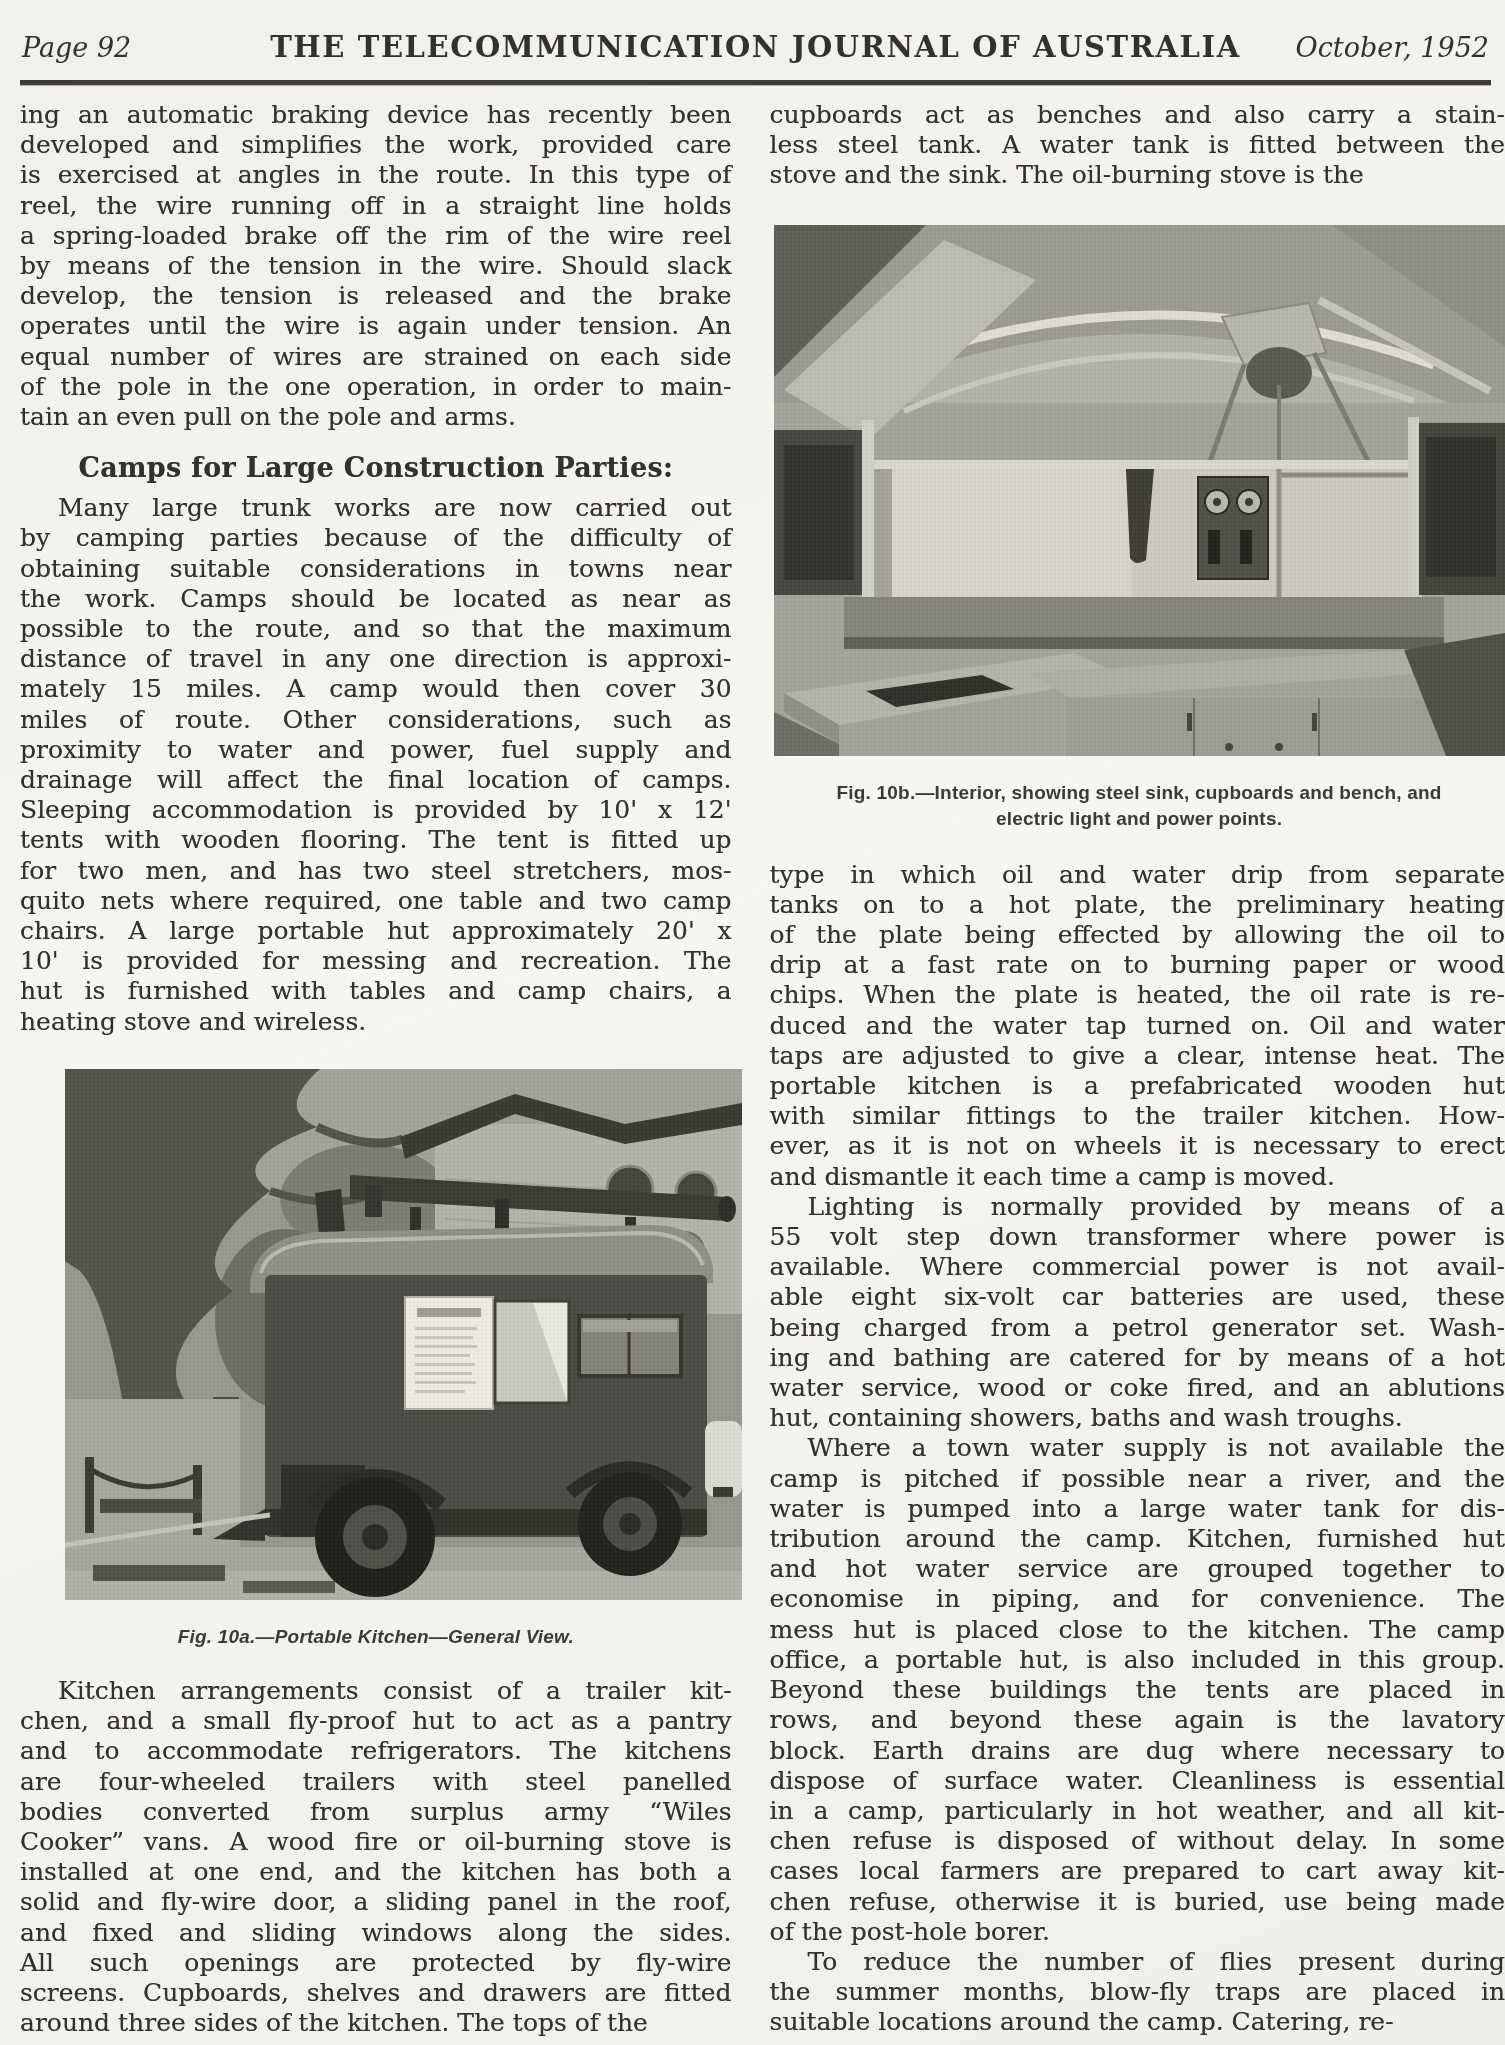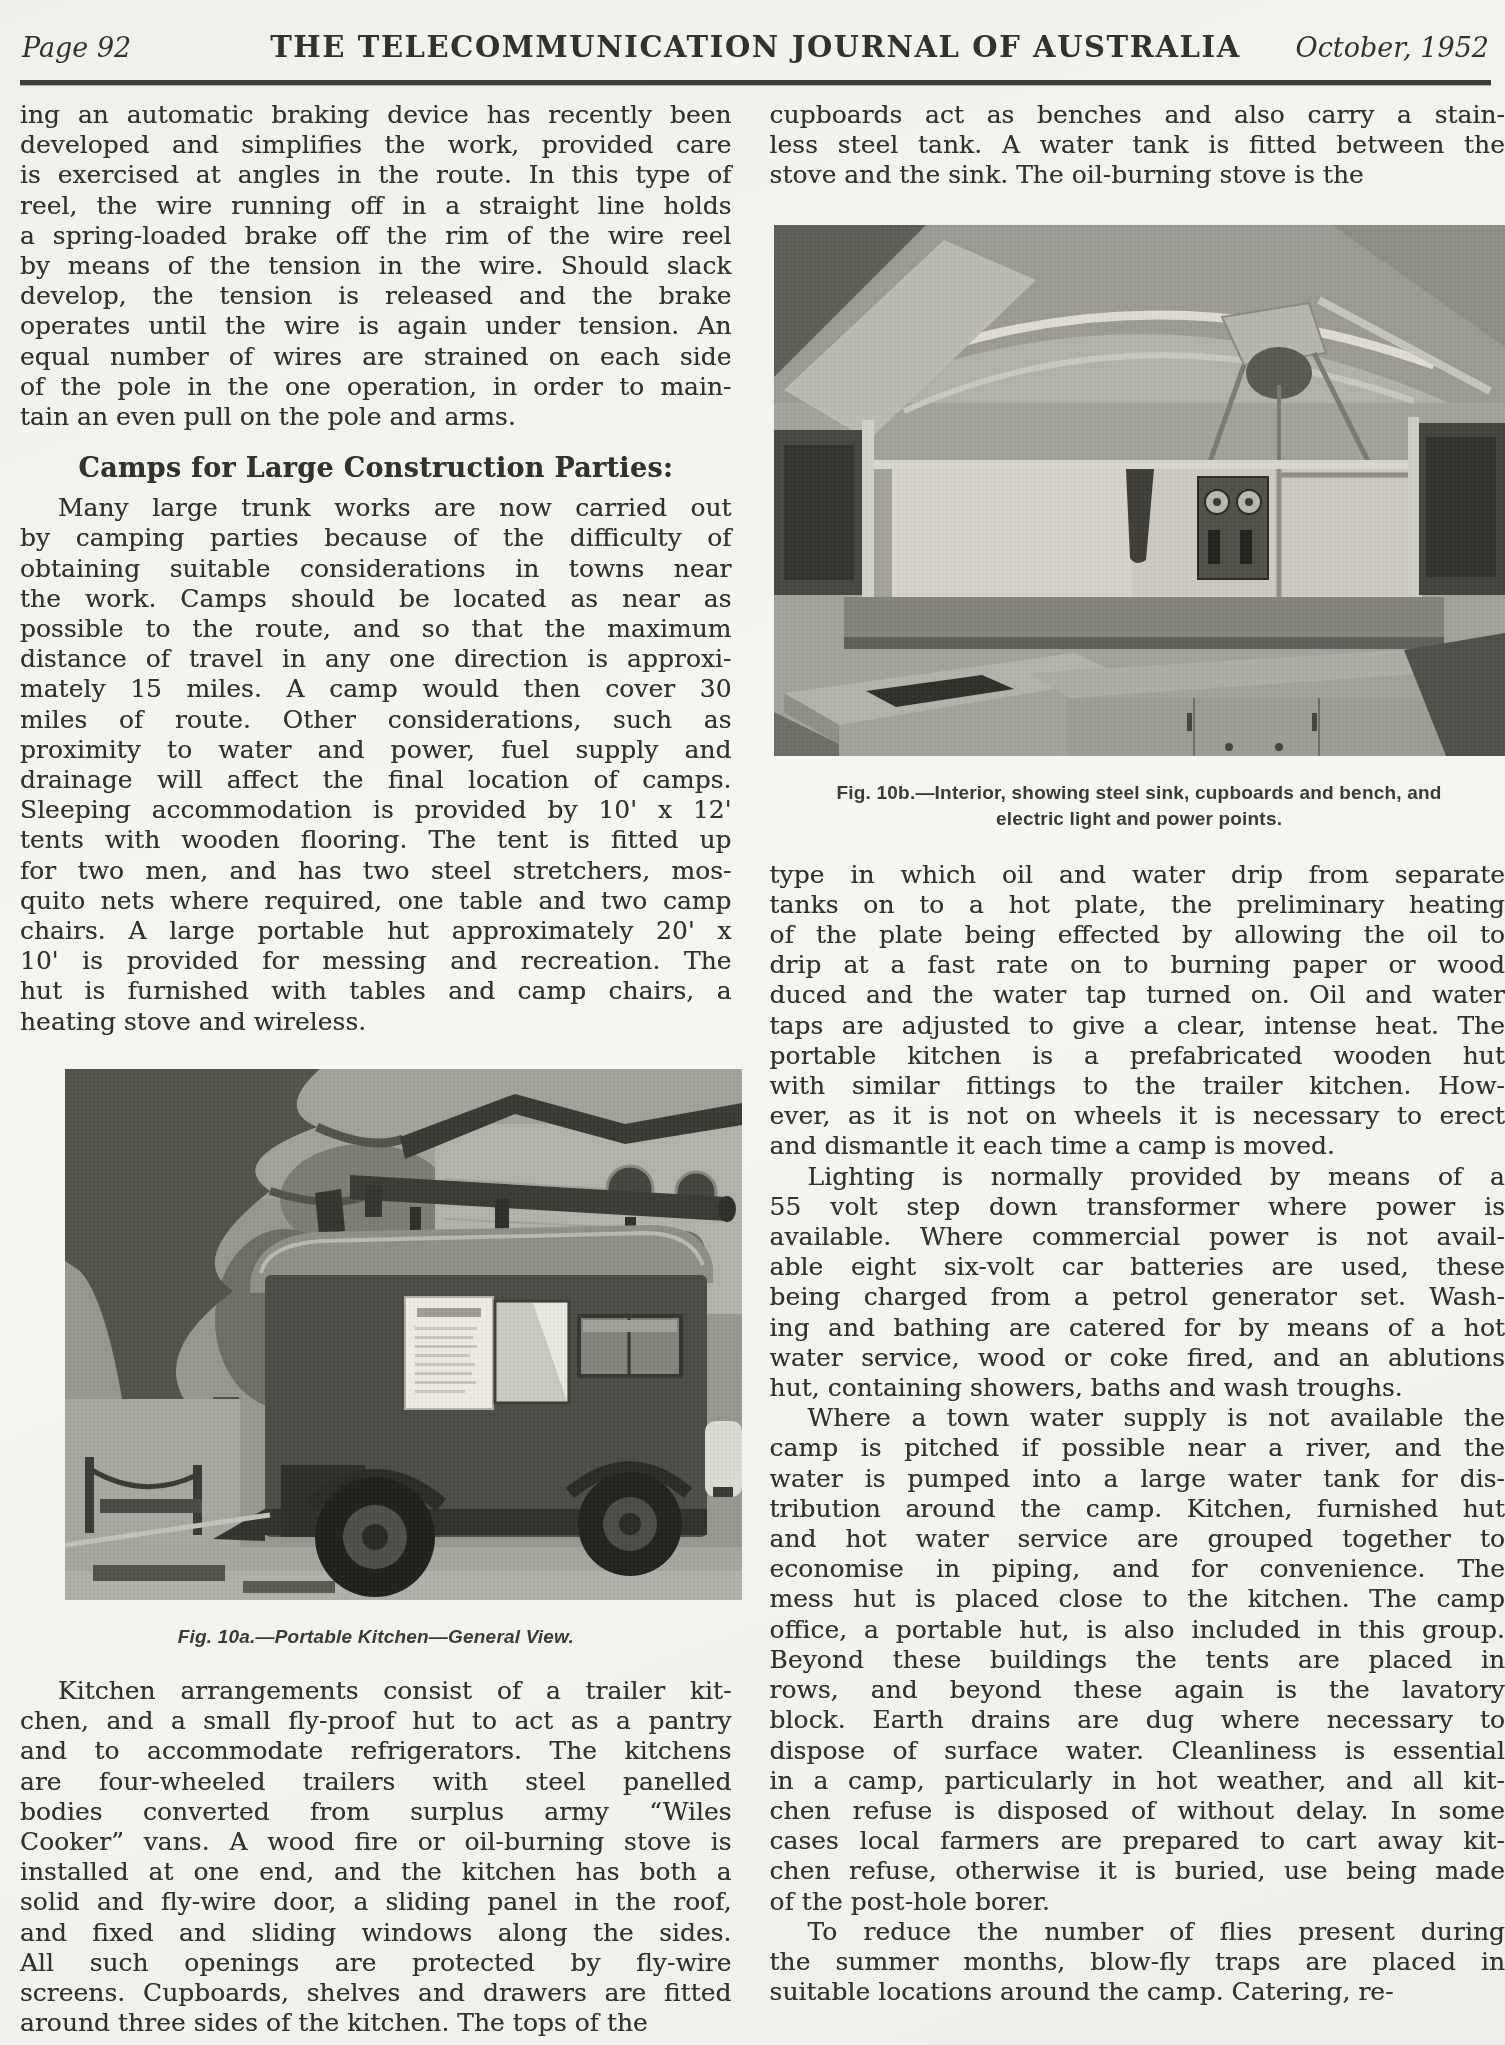--- a/index.html
+++ b/index.html
@@ -264,20 +264,21 @@
   <figcaption class="caption">
             <span class="capline">Fig. 10b.—Interior, showing steel sink, cupboards and bench, and</span>
             <span class="capline">electric light and power points.</span>
           </figcaption>
         </figure>
         <p class="par">
           <span class="line">type in which oil and water drip from separate</span>
           <span class="line">tanks on to a hot plate, the preliminary heating</span>
           <span class="line">of the plate being effected by allowing the oil to</span>
           <span class="line">drip at a fast rate on to burning paper or wood</span>
+          <span class="line">chips. When the plate is heated, the oil rate is re-</span>
           <span class="line">duced and the water tap turned on. Oil and water</span>
           <span class="line">taps are adjusted to give a clear, intense heat. The</span>
           <span class="line">portable kitchen is a prefabricated wooden hut</span>
           <span class="line">with similar fittings to the trailer kitchen. How-</span>
           <span class="line">ever, as it is not on wheels it is necessary to erect</span>
           <span class="line last">and dismantle it each time a camp is moved.</span>
         </p>
         <p class="par indent">
           <span class="line">Lighting is normally provided by means of a</span>
           <span class="line">55 volt step down transformer where power is</span>

